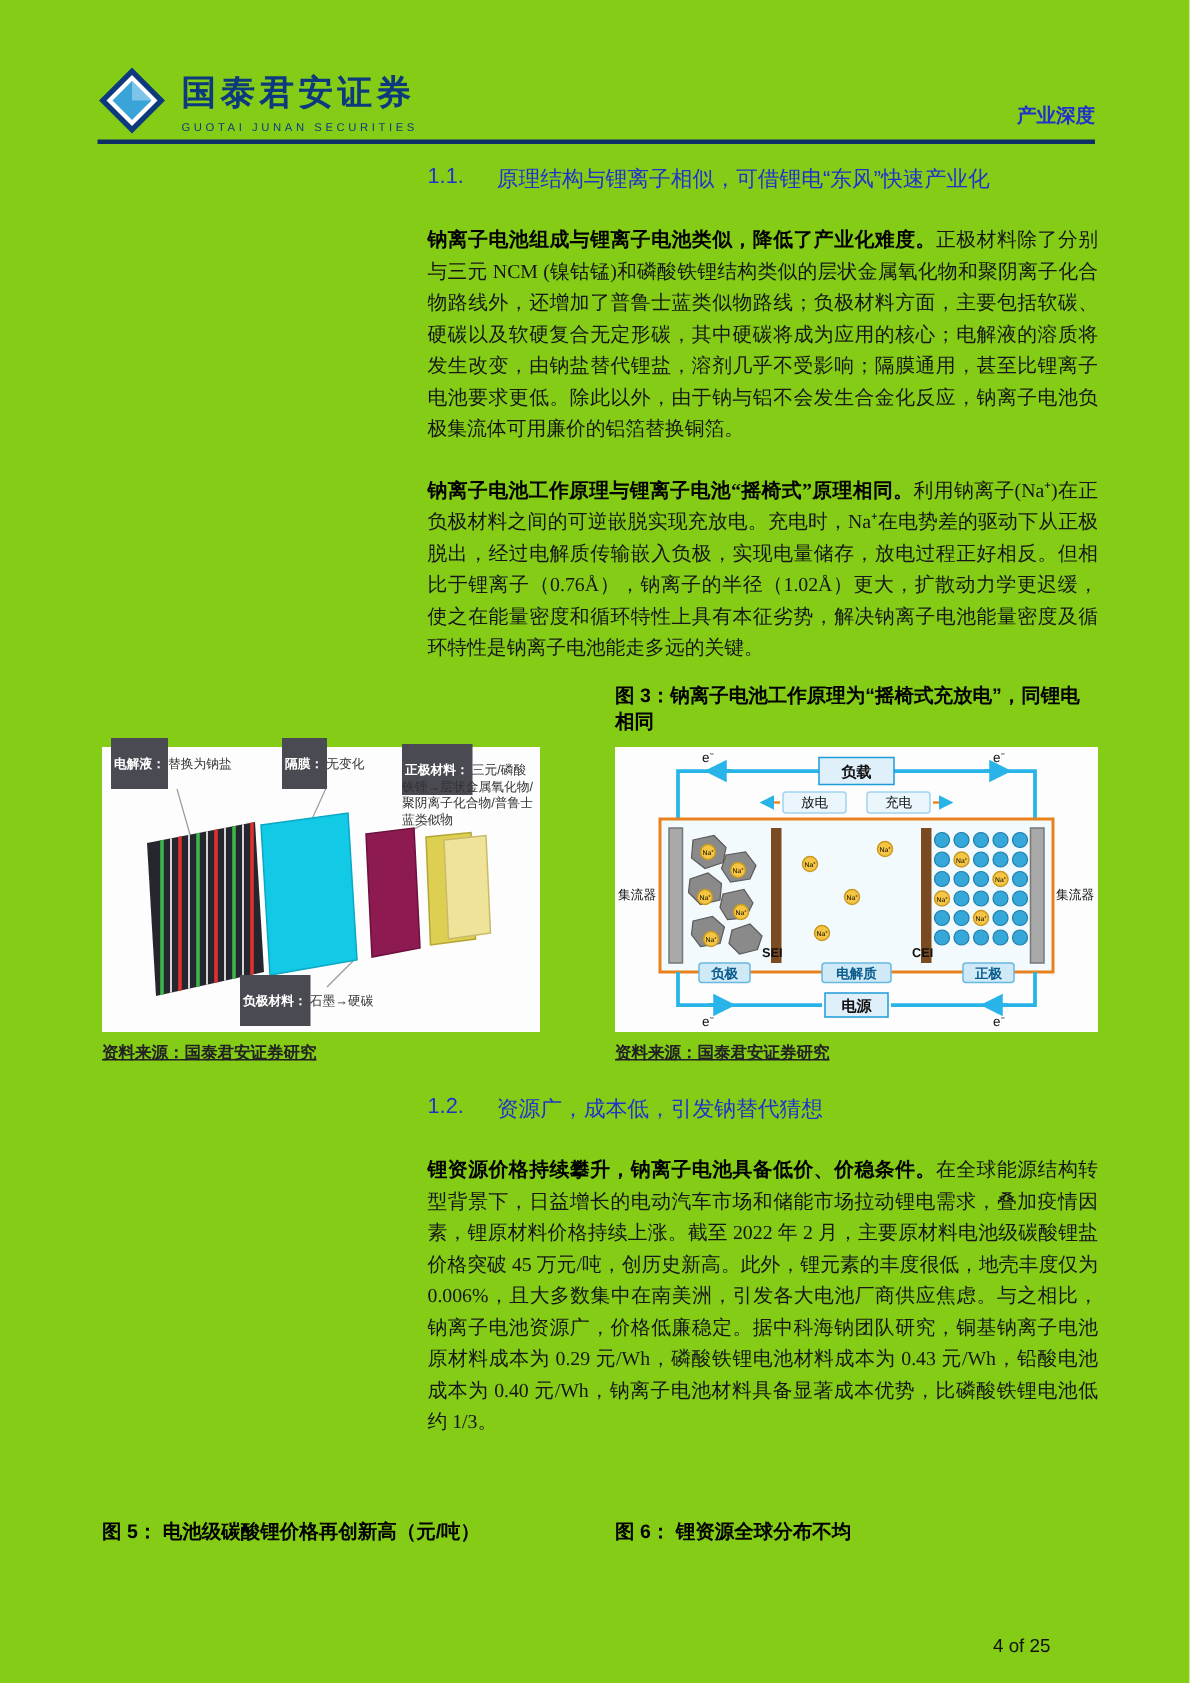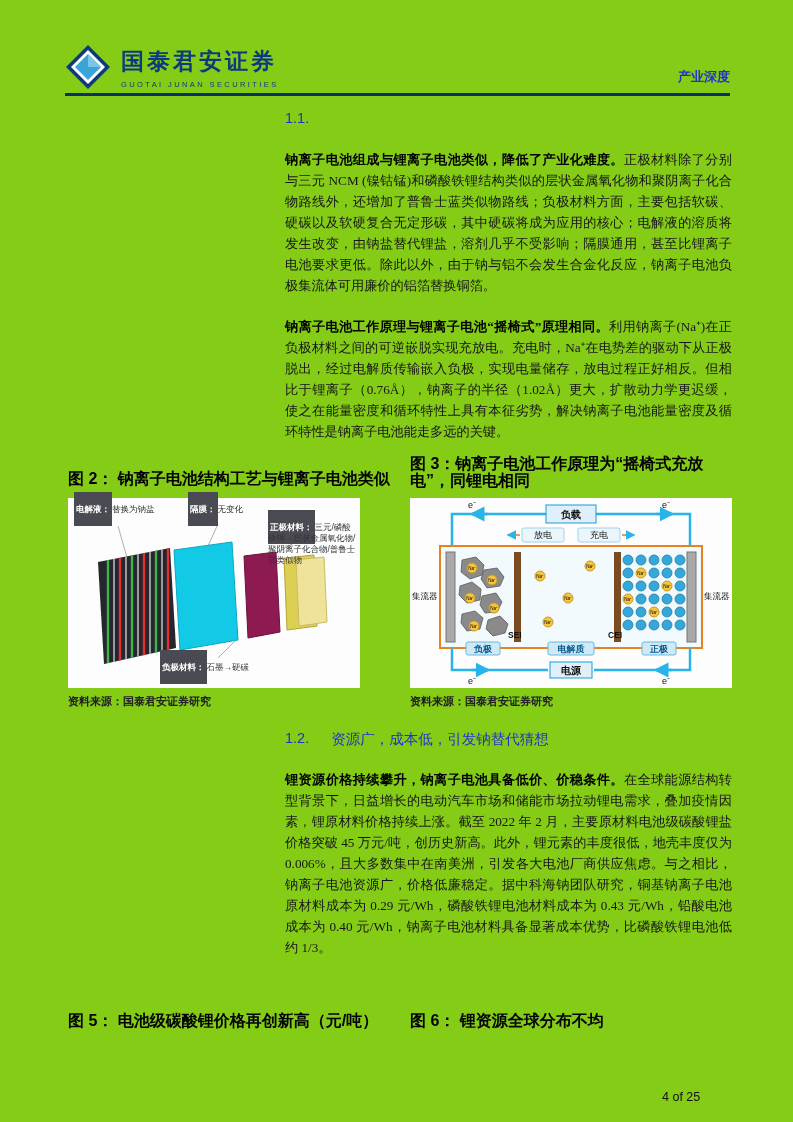--- a/index.html
+++ b/index.html
@@ -22,24 +22,24 @@
   .section-heading { position:absolute; left:285px; width:448px; display:flex; gap:22px;
                      color:#2430cc; font-weight:normal; font-size:14.5px;
                      font-family:"Liberation Sans", sans-serif; }
 
   
   .body-para { position:absolute; left:285px; width:447px; font-size:13.2px; line-height:21px;
                text-align:justify; color:#161616; font-family:"Liberation Serif", serif; }
   .body-para strong { font-weight:bold; color:#000; }
 
   
-  .fig-caption { position:absolute; font-size:16px; font-weight:bold; color:#000;
+  .fig-caption { position:absolute; font-size:13px; font-weight:bold; color:#000;
                  line-height:17px; font-family:"Liberation Sans", sans-serif; }
   .fig-source  { position:absolute; font-size:11px; font-weight:bold; color:#222;
-                 font-family:"Liberation Serif", serif; }
+                 font-family:"Liberation Serif", serif;text-decoration:underline; }
 
   
   .fig-box { position:absolute; top:498px; height:190px; background:#fdfdfd; }
   .fig2-box { left:68px;  width:292px; }
   .fig3-box { left:410px; width:322px; }
   .fig-box svg { position:absolute; left:0; top:0; }
 
   
   .f2-label { position:absolute; font-size:8.5px; line-height:1.3; color:#333;
               font-family:"Liberation Sans", sans-serif; }
@@ -67,31 +67,31 @@
         <div class="brand-cn">国泰君安证券</div>
         <div class="brand-en">GUOTAI JUNAN SECURITIES</div>
       </div>
     </div>
     <div class="page-tag">产业深度</div>
   </div>
   <div class="header-rule"></div>
 
   <div class="section-heading" style="top:110px">
     <span>1.1.</span>
+    <span>原理结构与锂离子相似，可借锂电“东风”快速产业化</span>
   </div>
 
   <p class="body-para" style="top:149px">
     <strong>钠离子电池组成与锂离子电池类似，降低了产业化难度。</strong><span>正极材料除了分别与三元 NCM (镍钴锰)和磷酸铁锂结构类似的层状金属氧化物和聚阴离子化合物路线外，还增加了普鲁士蓝类似物路线；负极材料方面，主要包括软碳、硬碳以及软硬复合无定形碳，其中硬碳将成为应用的核心；电解液的溶质将发生改变，由钠盐替代锂盐，溶剂几乎不受影响；隔膜通用，甚至比锂离子电池要求更低。除此以外，由于钠与铝不会发生合金化反应，钠离子电池负极集流体可用廉价的铝箔替换铜箔。</span>
   </p>
 
   <p class="body-para" style="top:316px">
     <strong>钠离子电池工作原理与锂离子电池“摇椅式”原理相同。</strong><span>利用钠离子(Na⁺)在正负极材料之间的可逆嵌脱实现充放电。充电时，Na⁺在电势差的驱动下从正极脱出，经过电解质传输嵌入负极，实现电量储存，放电过程正好相反。但相比于锂离子（0.76Å），钠离子的半径（1.02Å）更大，扩散动力学更迟缓，使之在能量密度和循环特性上具有本征劣势，解决钠离子电池能量密度及循环特性是钠离子电池能走多远的关键。</span>
   </p>
 
-  <div class="fig-caption" style="left:68px; top:470px; width:330px">图 2：  钠离子电池结构工艺与锂离子电池类似</div>
   <div class="fig-caption" style="left:410px; top:455px; width:322px">图 3：钠离子电池工作原理为“摇椅式充放电”，同锂电相同</div>
 
   <figure class="fig-box fig2-box">
     <svg viewBox="0 0 292 190" width="292" height="190">
       <defs>
         <clipPath id="caseClip">
             <polygon points="30,64 102,50 108,150 36,166"></polygon>
           </clipPath>
       </defs>
 
@@ -126,21 +126,21 @@
       <polygon points="216,60 246,57 249,128 219,132" fill="#ddcf52" stroke="#b3a635" stroke-width="1"></polygon>
       <polygon points="228,62 256,59 259,124 231,128" fill="#efe39a" stroke="#c9bb6a" stroke-width="1"></polygon>
     </svg>
 
     <div class="f2-label" style="left:6px; top:6px; width:100px">
       <span class="f2-name">电解液：</span><span>替换为钠盐</span>
     </div>
     <div class="f2-label" style="left:120px; top:6px; width:78px">
       <span class="f2-name">隔膜：</span><span>无变化</span>
     </div>
-    <div class="f2-label" style="left:200px; top:24px; width:88px">
+    <div class="f2-label" style="left:200px; top:10px; width:88px">
       <span class="f2-name">正极材料：</span><span>三元/磷酸铁锂→层状金属氧化物/聚阴离子化合物/普鲁士蓝类似物</span>
     </div>
     <div class="f2-label" style="left:92px; top:164px; width:140px">
       <span class="f2-name">负极材料：</span><span>石墨→硬碳</span>
     </div>
   </figure>
 
   <figure class="fig-box fig3-box">
     <svg viewBox="0 0 322 190" width="322" height="190">
       <defs>

